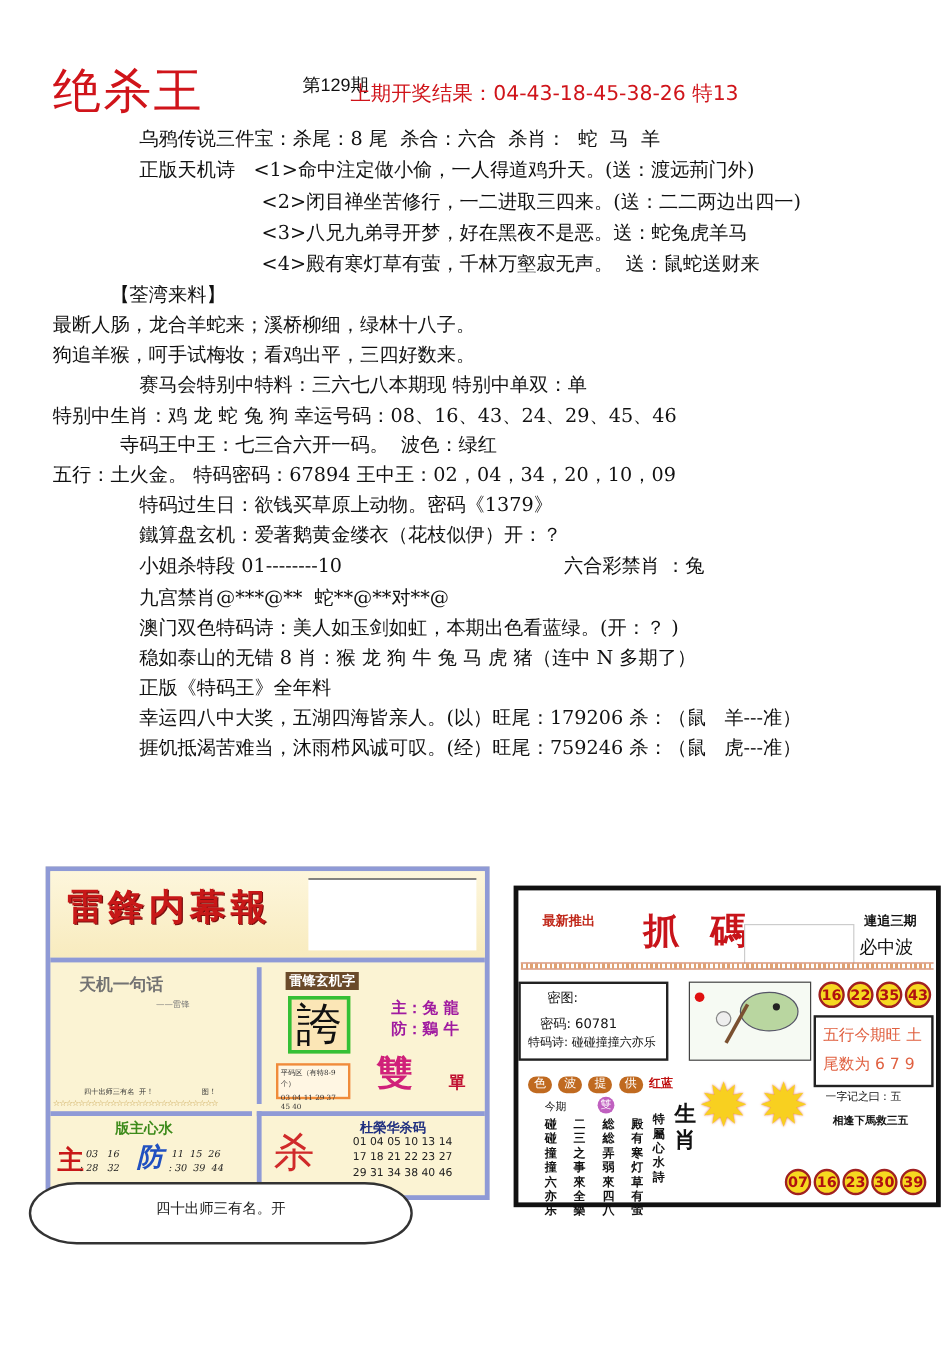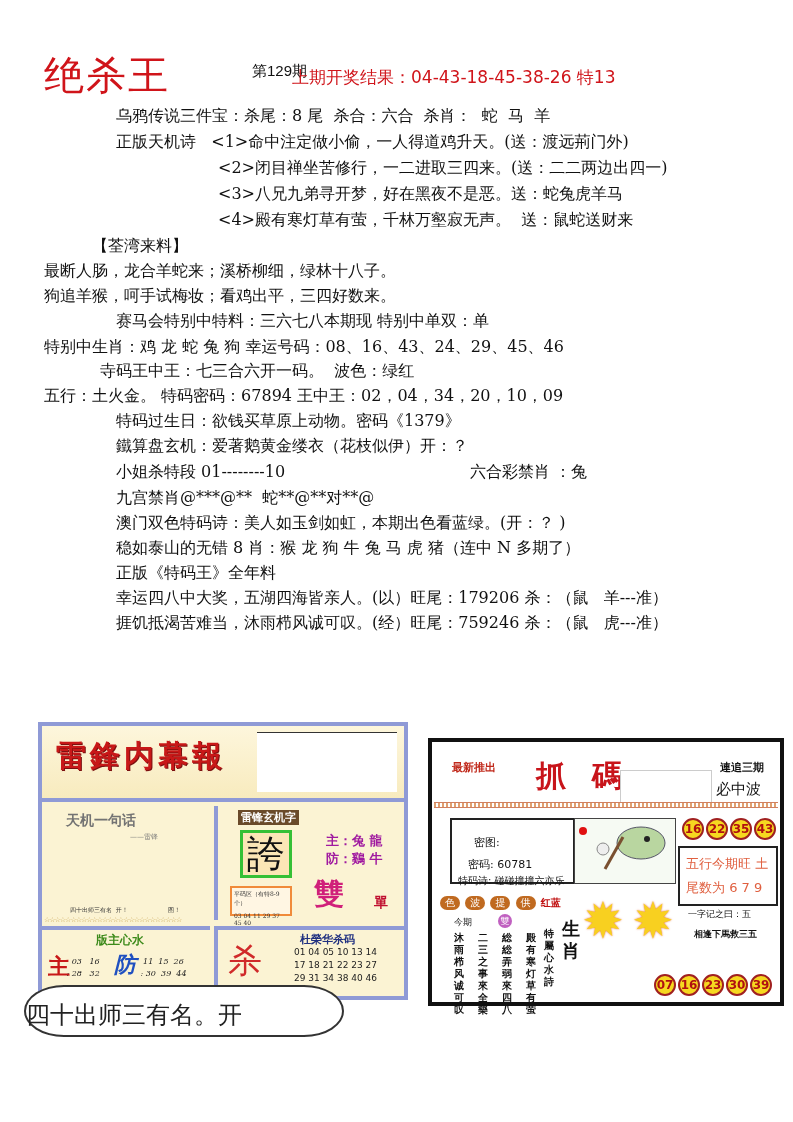--- a/index.html
+++ b/index.html
@@ -32,31 +32,31 @@
   .lp-dan { position: absolute; left: 156px; top: 88px; font-size: 14px; color: #c01030; font-weight: bold; }
   .lp-xin { position: absolute; left: 54px; top: 2px; font-size: 12px; color: #3c8a1a; font-weight: bold; }
   .lp-zhu2 { position: absolute; left: 6px; top: 22px; font-size: 22px; color: #c81818; font-weight: bold; }
   .lp-fang { position: absolute; left: 72px; top: 20px; font-size: 22px; color: #2050c0; font-weight: bold; font-style: italic; }
   .lp-nums { position: absolute; font-size: 8px; color: #222; font-style: italic; line-height: 12px; white-space: pre; }
   .lp-kill-t { position: absolute; left: 82px; top: 2px; font-size: 11px; color: #203080; font-weight: bold; }
   .lp-kill { position: absolute; left: 76px; top: 16px; font-size: 9px; color: #222; line-height: 13px; white-space: pre; font-family: "DejaVu Sans", sans-serif; }
   .lp-flower { position: absolute; left: 10px; top: 8px; font-size: 34px; color: #d02a2a; }
 
   .cloud { left: 24px; top: 985px; width: 320px; height: 52px; background: #fff; border: 2px solid #333; border-radius: 40px / 26px; }
-  .cloud-t { position: absolute; left: 0; right: 0; top: 12px; text-align: left; font-size: 24px; color: #222; font-family: "DejaVu Sans", sans-serif; }
+  .cloud-t { position: absolute; left: 0; right: 0; top: 12px; text-align: center; font-size: 12px; color: #222; font-family: "DejaVu Sans", sans-serif; }
 
   
   .rp { left: 428px; top: 738px; width: 356px; height: 268px; background: #fff; border: 4px solid #111; }
   .rp-new { position: absolute; left: 20px; top: 18px; font-size: 11px; color: #c0281a; font-weight: bold; }
   .rp-title { position: absolute; left: 104px; top: 14px; font-size: 30px; color: #c8141a; font-weight: bold; letter-spacing: 26px; }
   .rp-white { position: absolute; left: 188px; top: 28px; width: 92px; height: 38px; background: #fff; border: 1px solid #ccc; }
   .rp-lianzhui { position: absolute; left: 288px; top: 18px; font-size: 11px; color: #111; font-weight: bold; }
   .rp-bizhong { position: absolute; left: 284px; top: 38px; font-size: 15px; color: #111; }
   .rp-rule { position: absolute; left: 2px; top: 60px; width: 344px; height: 6px; background: repeating-linear-gradient(90deg,#e0a070 0 2px,#fff 2px 4px); border-top: 1px solid #d08060; border-bottom: 1px solid #d08060; }
-  .rp-code { position: absolute; left: 18px; top: 76px; width: 125px; height: 66px; border: 2px solid #222; font-size: 11px; color: #111; padding: 15px 6px; line-height: 16px; font-family: "DejaVu Sans", sans-serif; }
+  .rp-code { position: absolute; left: 0; top: 76px; width: 125px; height: 66px; border: 2px solid #222; font-size: 11px; color: #111; padding: 4px 6px; line-height: 16px; font-family: "DejaVu Sans", sans-serif; }
   .rp-pic { position: absolute; left: 142px; top: 76px; width: 102px; height: 66px; border: 1px solid #444; background: #f6faf3; }
   .rp-dot { position: absolute; left: 4px; top: 8px; width: 8px; height: 8px; border-radius: 50%; background: #e01010; }
   .rp-ball { position: absolute; width: 22px; height: 22px; border-radius: 50%; background: #f6d820; border: 2px solid #a02020; color: #b01010; font-size: 12px; font-weight: bold; text-align: center; line-height: 18px; font-family: "DejaVu Sans", sans-serif; }
   .rp-wx { position: absolute; left: 246px; top: 104px; width: 100px; height: 60px; border: 2px solid #222; color: #e06040; font-size: 13px; padding: 4px 6px; line-height: 24px; font-family: "DejaVu Sans", sans-serif; }
   .rp-tags { position: absolute; left: 8px; top: 154px; font-size: 10px; }
   .rp-tag { display: inline-block; width: 20px; height: 14px; background: #c06a20; color: #fff; border-radius: 7px; text-align: center; line-height: 14px; margin-right: 2px; }
   .rp-col { position: absolute; top: 190px; font-size: 10px; line-height: 12px; width: 12px; color: #111; font-weight: bold; }
   .rp-sx { position: absolute; left: 130px; top: 176px; font-size: 18px; font-weight: bold; color: #111; line-height: 22px; width: 20px; }
   .rp-star { position: absolute; font-size: 50px; color: #f8d020; text-shadow: 0 0 2px #e06030; }
   .rp-yizi { position: absolute; left: 256px; top: 166px; font-size: 9px; color: #111; }
@@ -177,21 +177,21 @@
   <div class="rp-tags">
     <span class="rp-tag">色</span>
     <span class="rp-tag">波</span>
     <span class="rp-tag">提</span>
     <span class="rp-tag">供</span>
     <span style="color:#c01010;font-weight:bold;">红蓝</span>
   </div>
   <div class="abs" style="left:22px;top:174px;font-size:9px;">今期</div>
   <div class="abs" style="left:66px;top:172px;width:14px;height:14px;border-radius:50%;background:#c060c0;color:#fff;font-size:9px;text-align:center;line-height:14px;">雙</div>
 
-  <div class="rp-col" style="left:22px;">沐雨栉风诚可叹</div>
+  <div class="rp-col" style="left:22px;">碰碰撞撞六亦乐</div>
   <div class="rp-col" style="left:46px;">二三之事來全樂</div>
   <div class="rp-col" style="left:70px;">総総弄弱來四八</div>
   <div class="rp-col" style="left:94px;">殿有寒灯草有萤</div>
   <div class="rp-col" style="left:112px;top:186px;">特屬心水詩</div>
   <div class="rp-sx">生肖</div>
 
   <div class="rp-star" style="left:150px;top:150px;">✹</div>
   <div class="rp-star" style="left:200px;top:150px;">✹</div>
 
   <div class="rp-yizi">一字记之曰：五</div>

